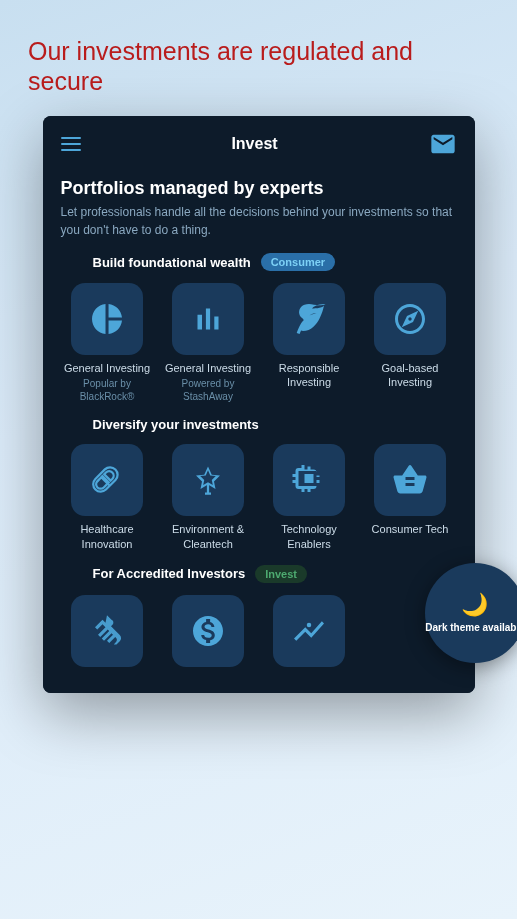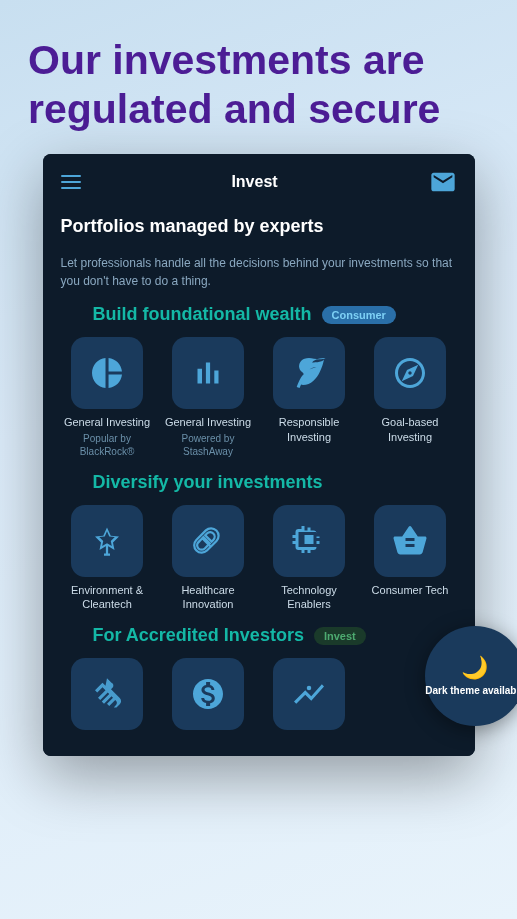--- a/index.html
+++ b/index.html
@@ -6,23 +6,23 @@
     body {
       width: 517px;
       min-height: 919px;
       background: linear-gradient(160deg, #c8dff0 0%, #daeaf8 40%, #e8f3fb 100%);
       font-family: -apple-system, BlinkMacSystemFont, 'Segoe UI', sans-serif;
       overflow-x: hidden;
     }
 
     .hero-title {
       padding: 36px 28px 20px 28px;
-      font-size: 41px;
-      font-weight: 700;
-      color: #4c1d95;
+      font-size: 25px;
+      font-weight: 400;
+      color: #b91c1c;
       line-height: 1.2;
     }
 
     .phone-wrapper {
       display: flex;
       justify-content: center;
       padding: 0 24px;
       position: relative;
     }
 
@@ -78,41 +78,41 @@
     .phone-content {
       background: #0d1b2a;
       padding: 10px 18px 20px 18px;
       overflow-y: auto;
     }
 
     .section-header-main {
       font-size: 18px;
       font-weight: 700;
       color: #ffffff;
-      margin-bottom: 17px;
+      margin-bottom: 4px;
     }
 
     .section-desc {
       font-size: 12px;
       color: #8aa8c0;
       line-height: 1.5;
       margin-bottom: 14px;
     }
 
     .section-row {
       display: flex;
       align-items: center;
       gap: 10px;
       margin-bottom: 12px;
     }
 
     .section-label {
-      font-size: 18px;
+      font-size: 13px;
       font-weight: 700;
-      color: #14b8a6;
+      color: #ffffff;
       padding-left: 32px;
     }
 
     .badge {
       background: #2a6fa8;
       color: #7dd0f5;
       font-size: 11px;
       font-weight: 600;
       padding: 3px 10px;
       border-radius: 12px;
@@ -287,34 +287,34 @@
 
       <div class="section-row">
         <span class="section-label">Diversify your investments</span>
       </div>
 
       <div class="cards-grid">
 
         <div class="invest-card">
           <div class="card-icon">
             <svg viewBox="0 0 24 24">
+              <path d="M4.22 11.29l6.36-6.36a5 5 0 0 1 7.07 7.07l-6.36 6.36a5 5 0 0 1-7.07-7.07zm1.41 1.41a3 3 0 0 0 4.25 4.25L13.17 13.6l-4.25-4.25-3.29 3.55zm5.66-5.66l-1.13 1.14 4.24 4.24 1.14-1.13a3 3 0 0 0-4.25-4.25zM9 11l4 4" stroke="#4da6d9" stroke-width="1.5" fill="none" stroke-linecap="round"></path>
+            </svg>
+          </div>
+          <span class="card-title">Healthcare Innovation</span>
+        </div>
+
+        <div class="invest-card">
+          <div class="card-icon">
+            <svg viewBox="0 0 24 24">
               <path d="M12 3L9.5 8.5 4 9l4 4L7 18l5-3 5 3-1-5 4-4-5.5-.5L12 3zm0 2.5l1.5 3.5 3.7.35-2.68 2.68.67 3.36L12 13.5l-3.19 1.83.67-3.36L6.8 9.35 10.5 9 12 5.5z"></path>
               <path d="M12 14v7M10 21h4" stroke="#4da6d9" stroke-width="1.5" fill="none"></path>
             </svg>
           </div>
           <span class="card-title">Environment &amp; Cleantech</span>
-        </div>
-
-        <div class="invest-card">
-          <div class="card-icon">
-            <svg viewBox="0 0 24 24">
-              <path d="M4.22 11.29l6.36-6.36a5 5 0 0 1 7.07 7.07l-6.36 6.36a5 5 0 0 1-7.07-7.07zm1.41 1.41a3 3 0 0 0 4.25 4.25L13.17 13.6l-4.25-4.25-3.29 3.55zm5.66-5.66l-1.13 1.14 4.24 4.24 1.14-1.13a3 3 0 0 0-4.25-4.25zM9 11l4 4" stroke="#4da6d9" stroke-width="1.5" fill="none" stroke-linecap="round"></path>
-            </svg>
-          </div>
-          <span class="card-title">Healthcare Innovation</span>
         </div>
 
         <div class="invest-card">
           <div class="card-icon">
             <svg viewBox="0 0 24 24">
               <path d="M9 2H7v2H5a2 2 0 0 0-2 2v2H1v2h2v2H1v2h2v2a2 2 0 0 0 2 2h2v2h2v-2h2v2h2v-2h2a2 2 0 0 0 2-2v-2h2v-2h-2v-2h2V9h-2V7a2 2 0 0 0-2-2h-2V3h-2v2H9V2zm-2 4h10v10H5V6h2zm2 2v6h6V8h-6z"></path>
             </svg>
           </div>
           <span class="card-title">Technology Enablers</span>
         </div>

